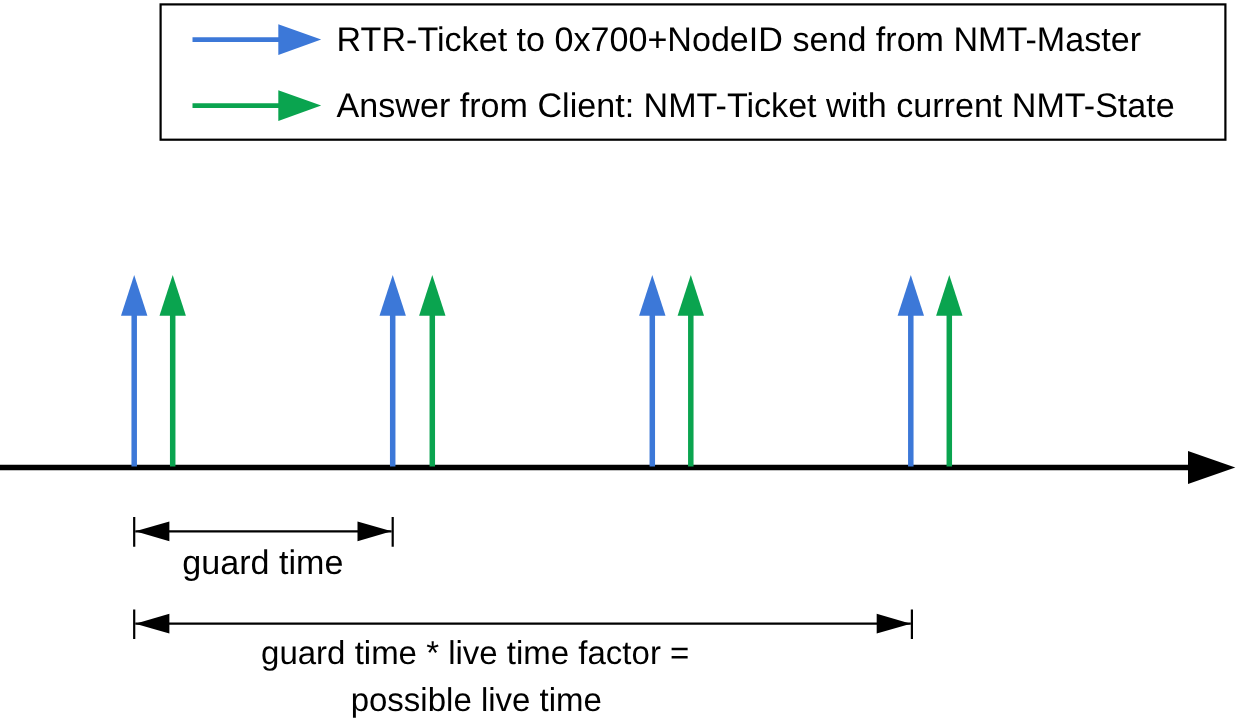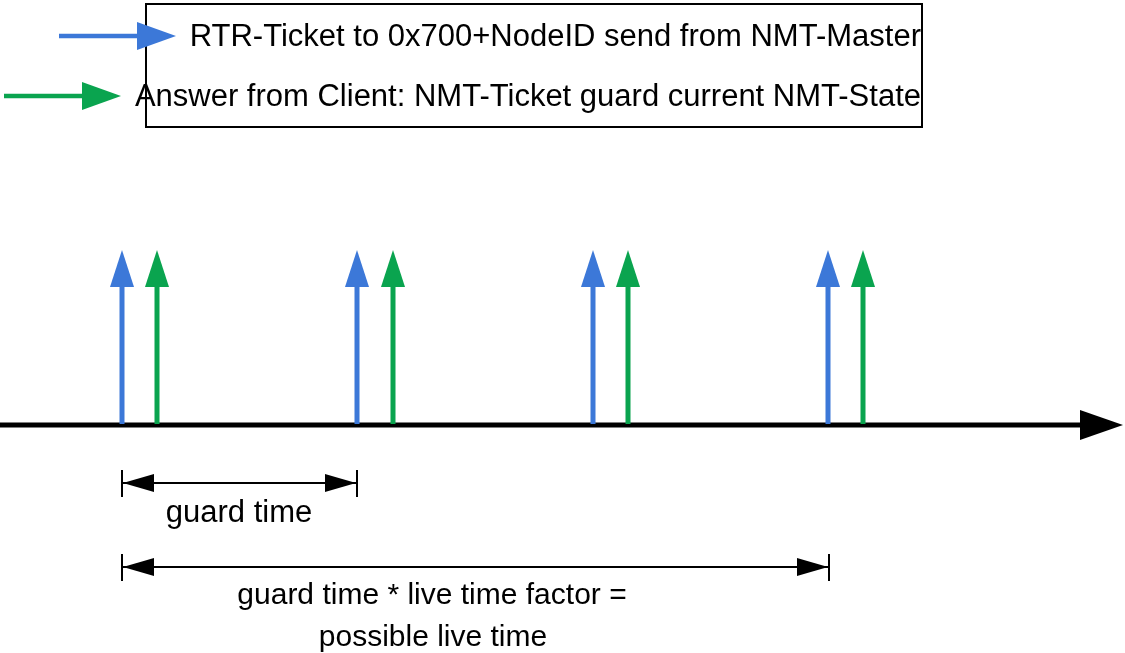--- a/index.html
+++ b/index.html
@@ -7,29 +7,28 @@
   body {
     background: #ffffff;
     font-family: "Liberation Sans", sans-serif;
     position: relative;
     overflow: hidden;
   }
   .canvas { position: absolute; left: 0; top: 0; width: 1125px; height: 653px; }
   .legend {
     position: absolute;
     left: 145px; top: 3px;
-    width: 778px; height: 125px;
+    width: 970px; height: 125px;
     border: 2px solid #000;
     background: #fff;
     display: flex;
     flex-direction: column;
     justify-content: center;
-    padding-left: 9px;
+    padding-left: 27px;
     z-index: 2;
-    align-items: flex-end;
   }
   .legend-row { display: flex; align-items: center; height: 60px; }
   .legend-arrow { flex: 0 0 auto; display: block; }
   .legend-label {
     margin-left: 14px;
     font-size: 31px;
     line-height: 1;
     color: #000;
     white-space: nowrap;
   }
@@ -47,21 +46,21 @@
         <line x1="1" y1="15" x2="80" y2="15" stroke-width="4.5" stroke="#3C78D8"></line>
         <polygon points="79,1 118,15 79,29" fill="#3C78D8"></polygon>
       </svg>
       <span class="legend-label">RTR-Ticket to 0x700+NodeID send from NMT-Master</span>
     </div>
     <div class="legend-row">
       <svg class="legend-arrow" width="118" height="30" viewBox="0 0 118 30">
         <line x1="1" y1="15" x2="80" y2="15" stroke-width="4.5" stroke="#0AA44F"></line>
         <polygon points="79,1 118,15 79,29" fill="#0AA44F"></polygon>
       </svg>
-      <span class="legend-label">Answer from Client: NMT-Ticket guard current NMT-State</span>
+      <span class="legend-label">Answer from Client: NMT-Ticket with current NMT-State</span>
     </div>
   </div>
 
   <svg class="diagram" width="1125" height="653" viewBox="0 0 1125 653">
 
     <g>
       <line x1="0" y1="425" x2="1088" y2="425" stroke="#000" stroke-width="5"></line>
       <polygon points="1080,410 1123,425 1080,440" fill="#000"></polygon>
     </g>
 

